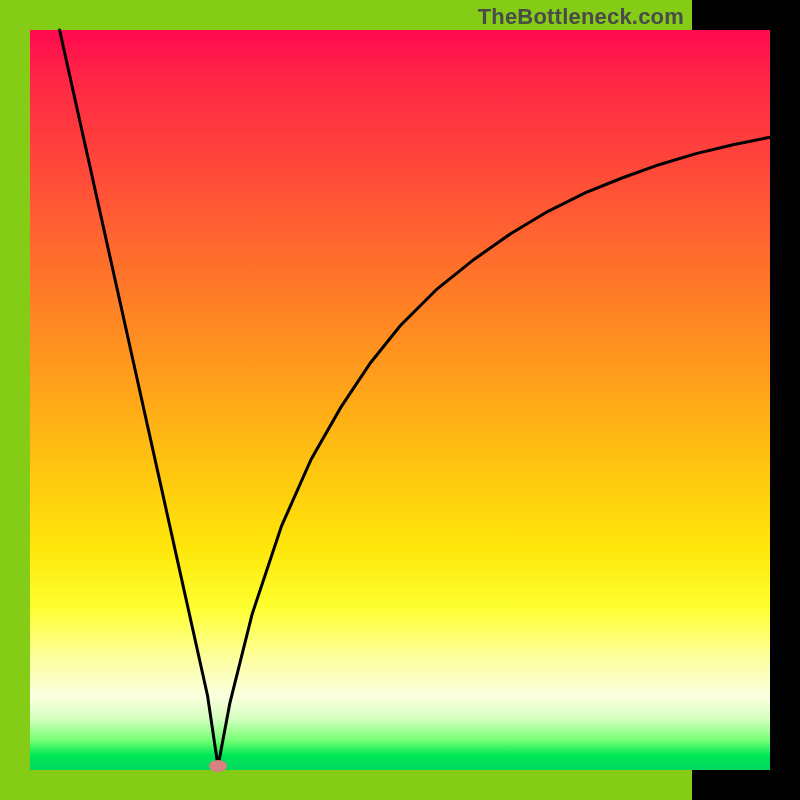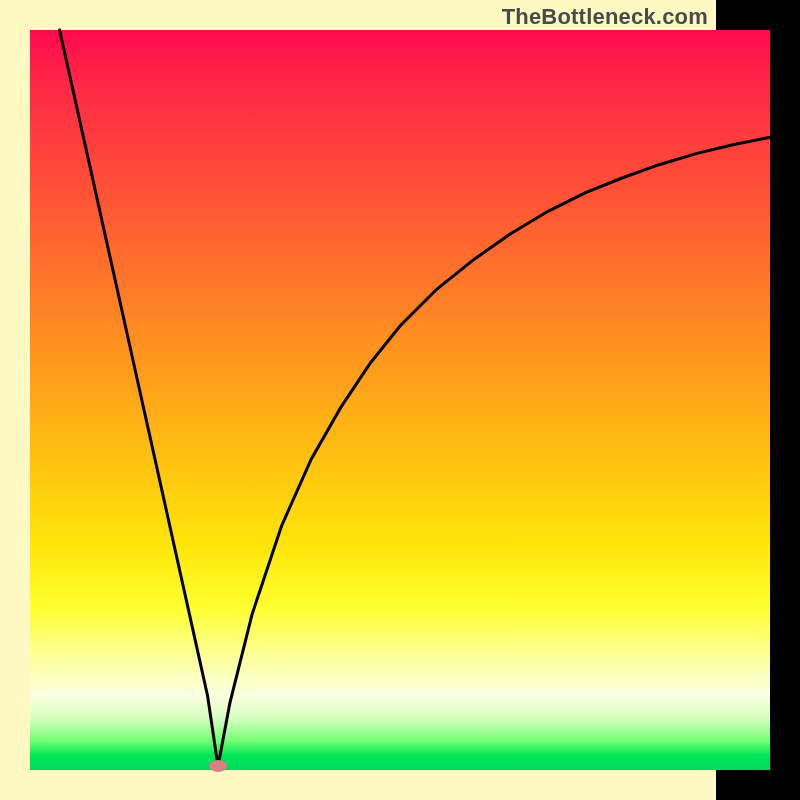--- a/index.html
+++ b/index.html
@@ -8,22 +8,21 @@
     width: 800px;
     height: 800px;
     overflow: hidden;
     background: #000;
     font-family: Arial, Helvetica, sans-serif;
   }
   .frame {
     position: relative;
     width: 692px;
     height: 800px;
-    background: #fef9c3;
-    padding-left: 24px;
+    background: #84cc16;
   }
   .plot-area {
     position: absolute;
     left: 30px;
     top: 30px;
     width: 740px;
     height: 740px;
     
     background: linear-gradient(
       to bottom,

